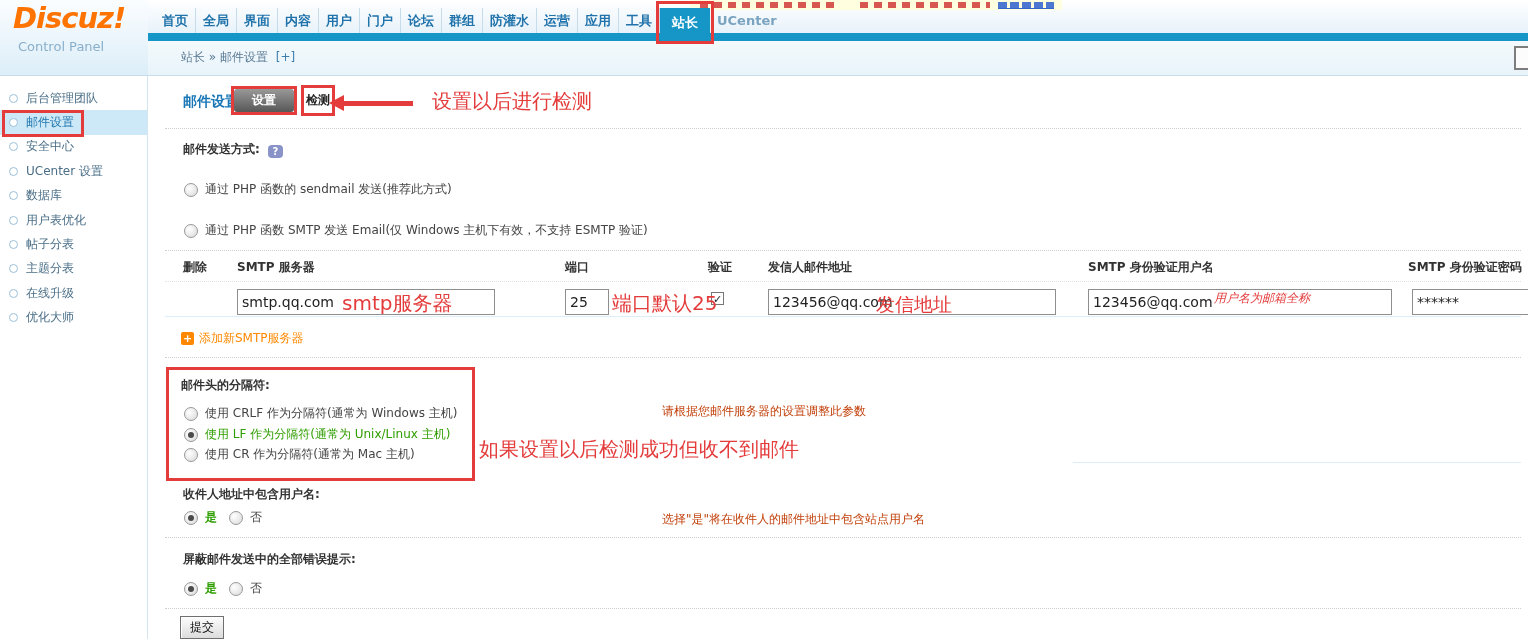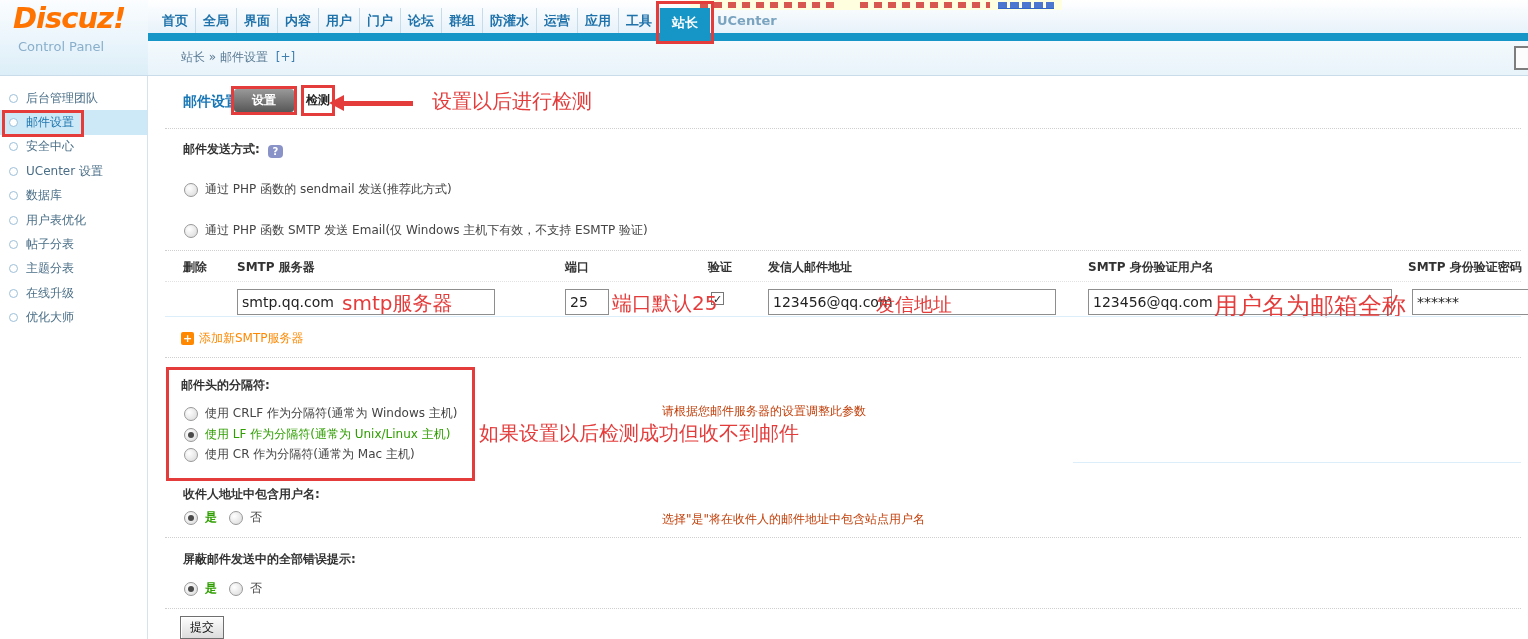--- a/index.html
+++ b/index.html
@@ -103,36 +103,36 @@
   #in-port{left:565px;width:44px;}
   #in-from{left:768px;width:288px;}
   #in-user{left:1088px;width:304px;}
   #in-pass{left:1412px;width:140px;}
   .checkbox{position:absolute;left:711px;top:292px;width:13px;height:13px;border:1px solid #777;
             background:#fff;font-size:11px;line-height:13px;text-align:center;color:#222;
             font-weight:bold;cursor:pointer;box-sizing:border-box;}
   #ann-server{left:342px;top:290px;font-size:20px;}
   #ann-port{left:612px;top:290px;font-size:20px;}
   #ann-from{left:876px;top:292px;font-size:19px;}
-  #ann-user{left:1214px;top:290px;font-size:24px;}
+  #ann-user{left:1214px;top:290px;font-size:12px;font-style:italic;}
 
   .add-link{position:absolute;left:181px;top:330px;display:flex;align-items:center;gap:5px;
             color:#ff8800;cursor:pointer;}
   .plus-icon{width:13px;height:13px;background:#ff8800;border-radius:2px;color:#fff;
              font-weight:bold;font-size:11px;line-height:13px;text-align:center;flex:none;}
 
   
   .sep-box{position:absolute;left:166px;top:367px;width:303px;height:108px;border:3px solid #e43b3b;}
   #label-sep{left:181px;top:377px;}
   #opt-sep-0{left:184px;top:405px;}
   #opt-sep-1{left:184px;top:426px;}
   #opt-sep-2{left:184px;top:446px;}
   .hint{position:absolute;color:#c2410c;white-space:nowrap;}
   #hint-sep{left:662px;top:403px;}
-  #ann-sep1{left:479px;top:420px;font-size:20px;}
+  #ann-sep1{left:479px;top:436px;font-size:20px;}
   #ann-sep2{left:479px;top:447px;font-size:20px;}
 
   
   #label-include{left:183px;top:486px;}
   #opt-inc-yes{left:184px;top:509px;}
   #opt-inc-no{left:229px;top:509px;}
   #hint-inc{left:662px;top:511px;}
   #label-suppress{left:183px;top:551px;}
   #opt-sup-yes{left:184px;top:580px;}
   #opt-sup-no{left:229px;top:580px;}

